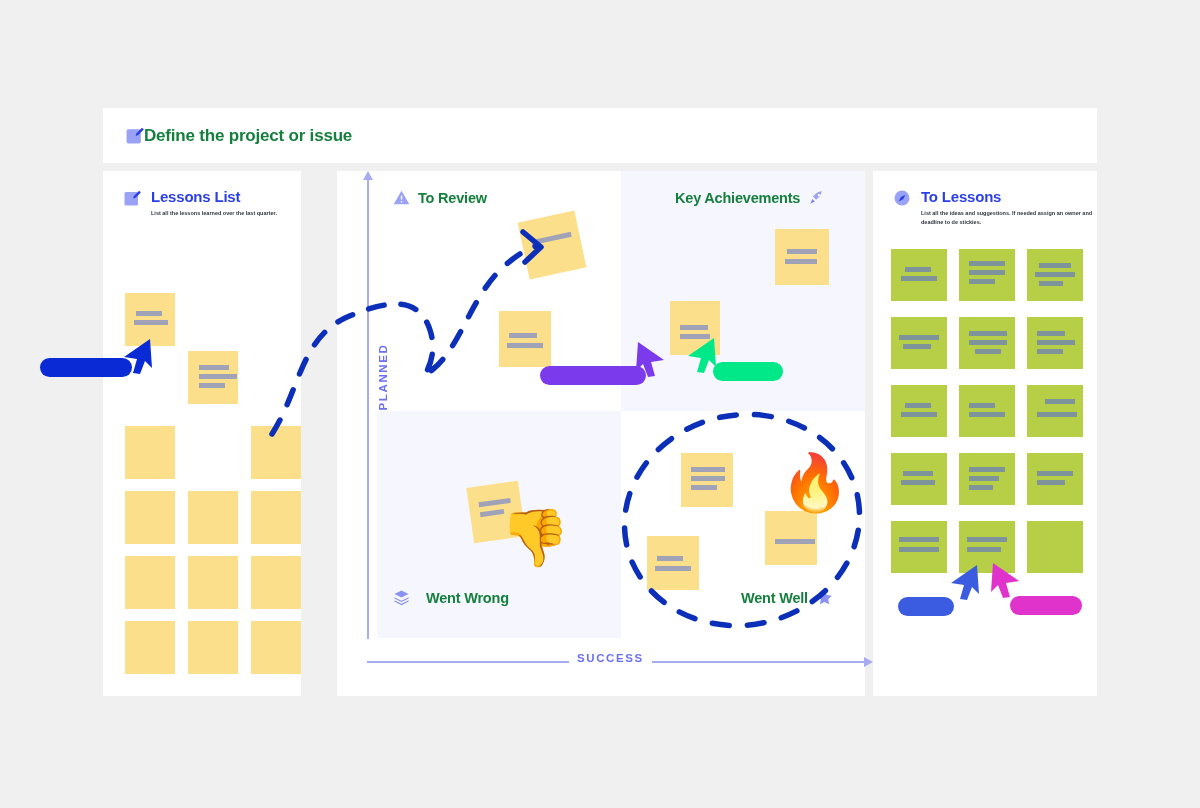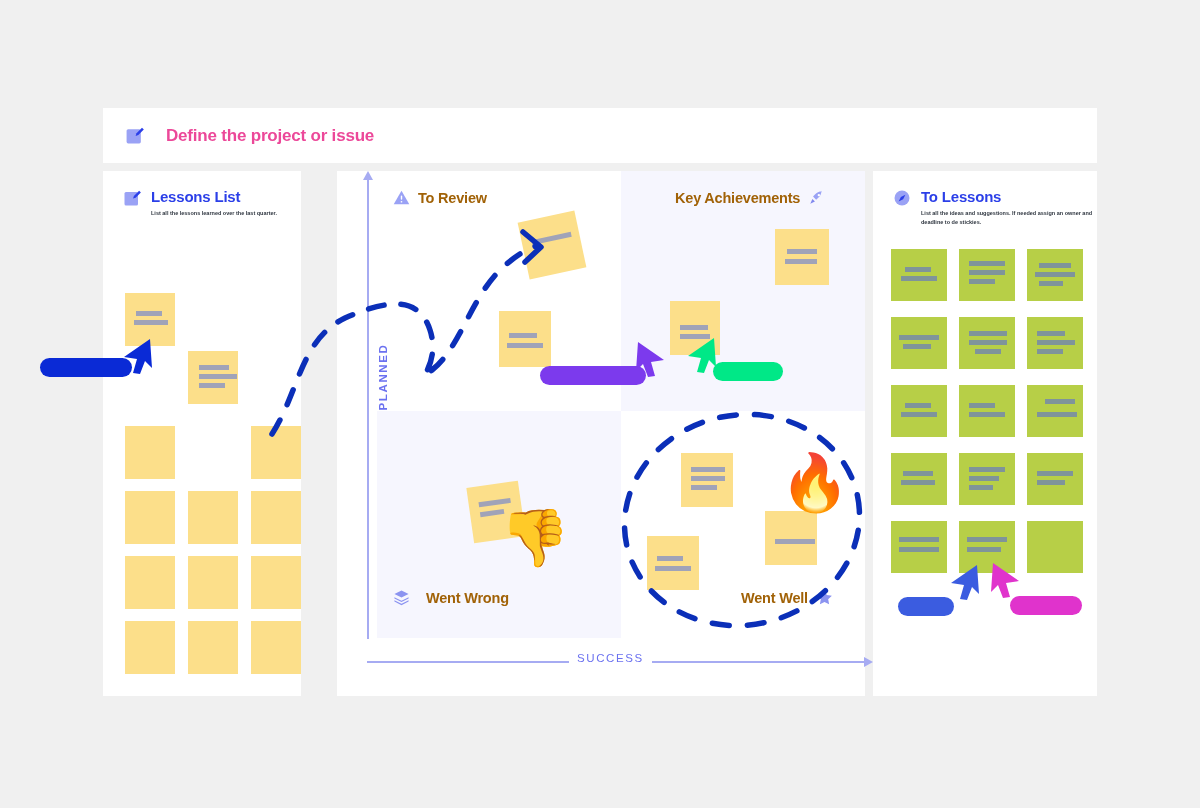--- a/index.html
+++ b/index.html
@@ -13,22 +13,22 @@
   .board{
     position:absolute; left:103px; top:108px; width:994px; height:588px;
   }
   
   .header-card{
     position:absolute; left:0; top:0; width:994px; height:55px;
     background:#ffffff;
     display:flex; align-items:center; padding-left:22px; box-sizing:border-box;
   }
   .header-title{
-    font-size:17px; font-weight:bold; color:#ec4899; letter-spacing:-0.2px;
-    margin-left:22px;
+    font-size:17px; font-weight:bold; color:#15803d; letter-spacing:-0.2px;
+    margin-left:0;
   }
   
   .panels{
     position:absolute; left:0; top:63px; width:994px; height:525px;
   }
   .panel{
     position:absolute; top:0; background:#ffffff; height:525px;
   }
   .panel-lessons{ left:0; width:198px; }
   .panel-matrix { left:234px; width:528px; }
@@ -56,21 +56,21 @@
 
   
   .quad{ position:absolute; }
   .q-tl{ left:40px;  top:0px;   width:244px; height:240px; background:#ffffff; }
   .q-tr{ left:284px; top:0px;   width:244px; height:240px; background:#f6f6fe; }
   .q-bl{ left:40px;  top:240px; width:244px; height:227px; background:#f6f6fe; }
   .q-br{ left:284px; top:240px; width:244px; height:227px; background:#ffffff; }
 
   .quad-label{
     position:absolute; display:flex; align-items:center;
-    font-size:14.5px; font-weight:bold; color:#a16207; letter-spacing:-0.2px;
+    font-size:14.5px; font-weight:bold; color:#15803d; letter-spacing:-0.2px;
   }
   .quad-label .ico{ width:17px; height:17px; }
 
   
   .axis-v{ position:absolute; left:30px; top:8px; width:2px; height:460px; background:#a6abf2; }
   .axis-v:before{
     content:""; position:absolute; left:-4px; top:-8px;
     border-left:5px solid transparent; border-right:5px solid transparent;
     border-bottom:9px solid #a6abf2;
   }
@@ -81,21 +81,21 @@
     border-left:9px solid #a6abf2;
   }
   .axis-label-v{
     position:absolute; left:13px; top:200px;
     transform:rotate(-90deg); transform-origin:center;
     font-size:11.5px; font-weight:bold; color:#6b71f0; letter-spacing:1.6px;
     white-space:nowrap;
   }
   .axis-label-h{
     position:absolute; left:232px; top:481px; background:#ffffff; padding:0 8px;
-    font-size:11.5px; font-weight:normal; color:#6b71f0; letter-spacing:1.6px;
+    font-size:11.5px; font-weight:bold; color:#6b71f0; letter-spacing:1.6px;
     white-space:nowrap;
   }
 
   
   .cursor{ position:absolute; }
   .cursor svg{ display:block; }
   .tag{ position:absolute; height:19px; border-radius:10px; }
 
   
   .emoji{ position:absolute; line-height:1; }

